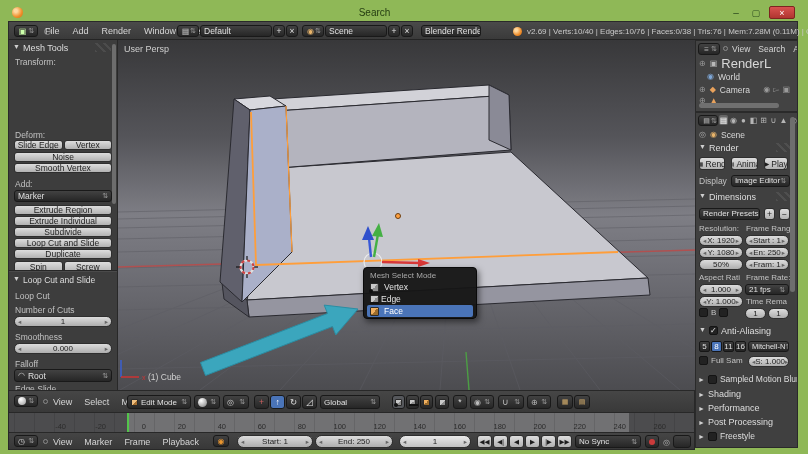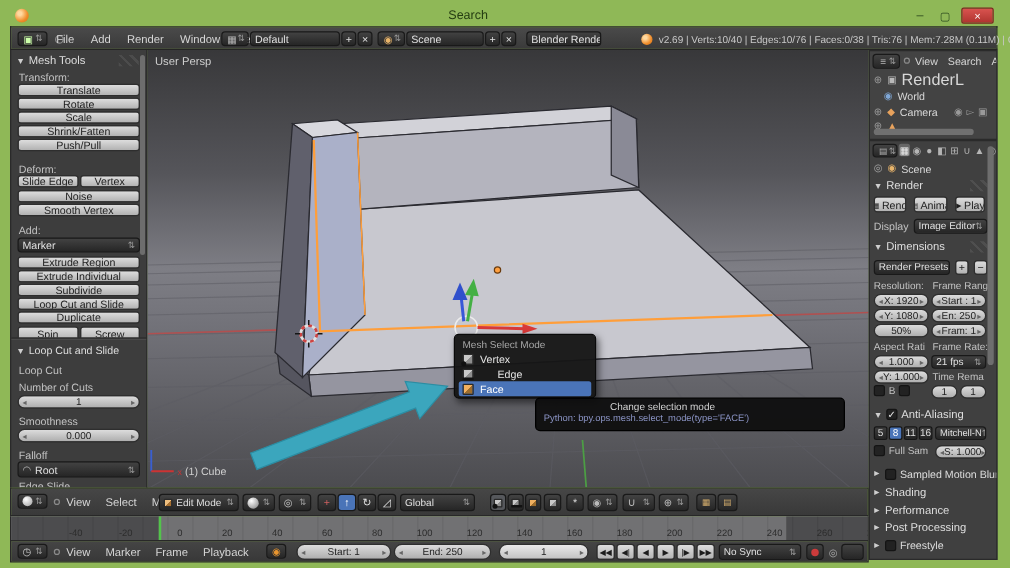--- a/index.html
+++ b/index.html
@@ -13,21 +13,21 @@
   .btnD{background:linear-gradient(#424242,#262626);border:1px solid #191919;border-radius:3px;
         color:#e0e0e0;display:flex;align-items:center;font-size:8.5px;height:12px;
         padding:0 3px;overflow:hidden;white-space:nowrap}
   .btnD .dd{margin-left:auto;color:#9a9a9a;font-size:7px}
   .sl{background:linear-gradient(#dcdcdc,#aeaeae);border:1px solid #2e2e2e;border-radius:6px;
       color:#222;display:flex;align-items:center;font-size:8px;height:11px;padding:0 3px;
       white-space:nowrap;overflow:hidden}
   .sl .ar{color:#666;font-size:6.5px}
   .sl .v{flex:1;text-align:center}
   .lbl{color:#c2c2c2;font-size:8.5px;white-space:nowrap}
-  .hdrt{color:#dedede;font-size:9px;white-space:nowrap;display:flex;align-items:flex-end;gap:3px}
+  .hdrt{color:#dedede;font-size:9px;white-space:nowrap;display:flex;align-items:flex-start;gap:3px}
   .tri{font-size:7px;color:#cfcfcf}
   .chk{width:9px;height:9px;background:#222;border:1px solid #141414;border-radius:2px;
        display:inline-flex;align-items:center;justify-content:center;color:#e8e8e8;font-size:8px;flex:none}
   .menu{color:#d6d6d6;font-size:9px;white-space:nowrap}
   .striped{background:repeating-linear-gradient(45deg,rgba(255,255,255,.08) 0 2px,transparent 2px 6px)}
   .ring{width:7px;height:7px;border:1px solid #8a8a8a;border-radius:50%;display:inline-block}
   .cubeI{width:9px;height:9px;border:1px solid #2a2a2a;border-radius:1px;flex:none;position:relative;
          background:linear-gradient(135deg,#c9c9c9 50%,#8d8d8d 50%)}
   .cubeI.v::after{content:"";position:absolute;left:-2px;bottom:-2px;width:4px;height:4px;background:#111;border-radius:50%}
   .cubeI.e::after{content:"";position:absolute;left:-1px;bottom:-1px;width:9px;height:2px;background:#111}
@@ -95,28 +95,20 @@
   <span class="abs" style="left:518px;top:5px;font-size:8px;color:#c9c9c9;white-space:nowrap">v2.69 | Verts:10/40 | Edges:10/76 | Faces:0/38 | Tris:76 | Mem:7.28M (0.11M) | Cube</span>
 </div>
 
 <div class="abs" style="left:8px;top:40px;width:110px;height:350px;background:#3d3d3d;border-left:1px solid #2a2a2a;border-right:1px solid #282828;overflow:hidden">
   <div class="abs hdrt" style="left:4px;top:3px;right:6px">
     <span class="tri">▼</span>
       <span>Mesh Tools</span>
     <span class="striped" style="margin-left:auto;width:16px;height:9px"></span>
   </div>
   <span class="abs lbl" style="left:6px;top:17px">Transform:</span>
-  <div class="abs" style="left:5px;top:27px;width:98px;display:flex;flex-direction:column;gap:1px">
-
-  <div class="btnL" style="height:10px">Translate</div>
-      <div class="btnL" style="height:10px">Rotate</div>
-      <div class="btnL" style="height:10px">Scale</div>
-      <div class="btnL" style="height:10px">Shrink/Fatten</div>
-      <div class="btnL" style="height:10px">Push/Pull</div>
-    </div>
   <span class="abs lbl" style="left:6px;top:90px">Deform:</span>
   <div class="abs" style="left:5px;top:100px;width:98px;display:flex;gap:1px">
 
   <div class="btnL" style="height:10px;flex:1">Slide Edge</div>
       <div class="btnL" style="height:10px;flex:1">Vertex</div>
     </div>
   <div class="abs" style="left:5px;top:112px;width:98px;display:flex;flex-direction:column;gap:1px">
 
   <div class="btnL" style="height:10px">Noise</div>
       <div class="btnL" style="height:10px">Smooth Vertex</div>
@@ -245,34 +237,30 @@
 
   <span class="abs" style="left:6px;top:4px;color:#cfcfcf">User Persp</span>
   <span class="abs" style="left:30px;top:332px;color:#d0d0d0;font-size:8.5px">(1) Cube</span>
 
   <div class="abs" style="left:245px;top:227px;width:114px;height:52px;background:rgba(22,22,22,.96);border:1px solid #0a0a0a;border-radius:4px;box-shadow:2px 3px 6px rgba(0,0,0,.5);padding:2px 3px;z-index:20">
     <div style="color:#a8a8a8;font-size:8px;padding:1px 3px">Mesh Select Mode</div>
     <div style="display:flex;align-items:center;gap:5px;height:12px;padding:0 3px">
       <span class="cubeI v"></span>
         <span style="color:#e4e4e4;font-size:8.5px">Vertex</span>
     </div>
-    <div style="display:flex;align-items:center;gap:19px;height:12px;padding:0 3px">
+    <div style="display:flex;align-items:center;gap:2px;height:12px;padding:0 3px">
       <span class="cubeI e"></span>
         <span style="color:#e4e4e4;font-size:8.5px">Edge</span>
     </div>
     <div style="display:flex;align-items:center;gap:5px;height:12px;padding:0 3px;background:#4a74b8;border-radius:2px">
       <span class="cubeI f"></span>
         <span style="color:#fff;font-size:8.5px">Face</span>
     </div>
   </div>
 
-  <div class="abs" style="left:310px;top:278px;width:248px;height:27px;background:rgba(12,12,12,.92);border:1px solid #000;border-radius:4px;padding:2px 6px;z-index:25">
-    <div style="color:#d2d2d2;font-size:8px;text-align:center;width:190px">Change selection mode</div>
-    <div style="color:#8a93c4;font-size:7.5px;white-space:nowrap">Python: bpy.ops.mesh.select_mode(type='FACE')</div>
-  </div>
 
   <svg width="577" height="350" viewBox="118 40 577 350" style="position:absolute;left:0;top:0;z-index:30;pointer-events:none">
     <polygon points="200.5,362.5 327.5,313.5 324.2,305.1 358,309 335.8,334.9 332.5,326.5 205.5,375.5" fill="#3ba6bd" stroke="#2b8da3" stroke-width="1"></polygon>
   </svg>
 </div>
 
 <div class="abs" style="left:695px;top:40px;width:103px;height:72px;background:#434343;border:1px solid #2a2a2a;overflow:hidden">
   <div class="abs btnD" style="left:2px;top:2px;width:22px">
     <span class="tabI">≡</span>
       <span class="dd">⇅</span>

